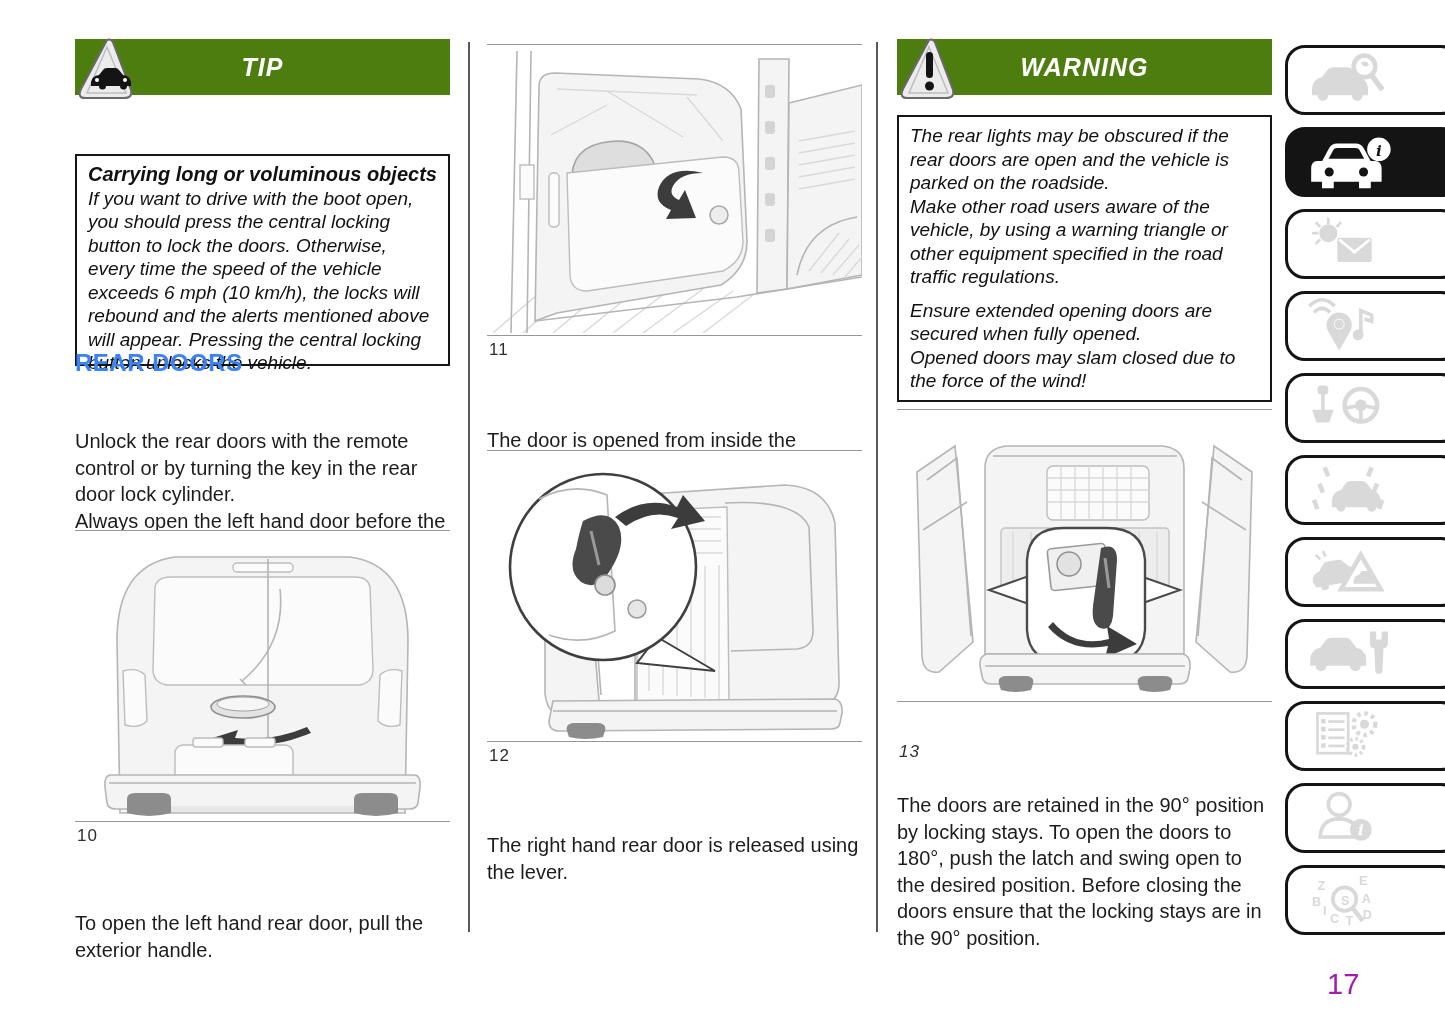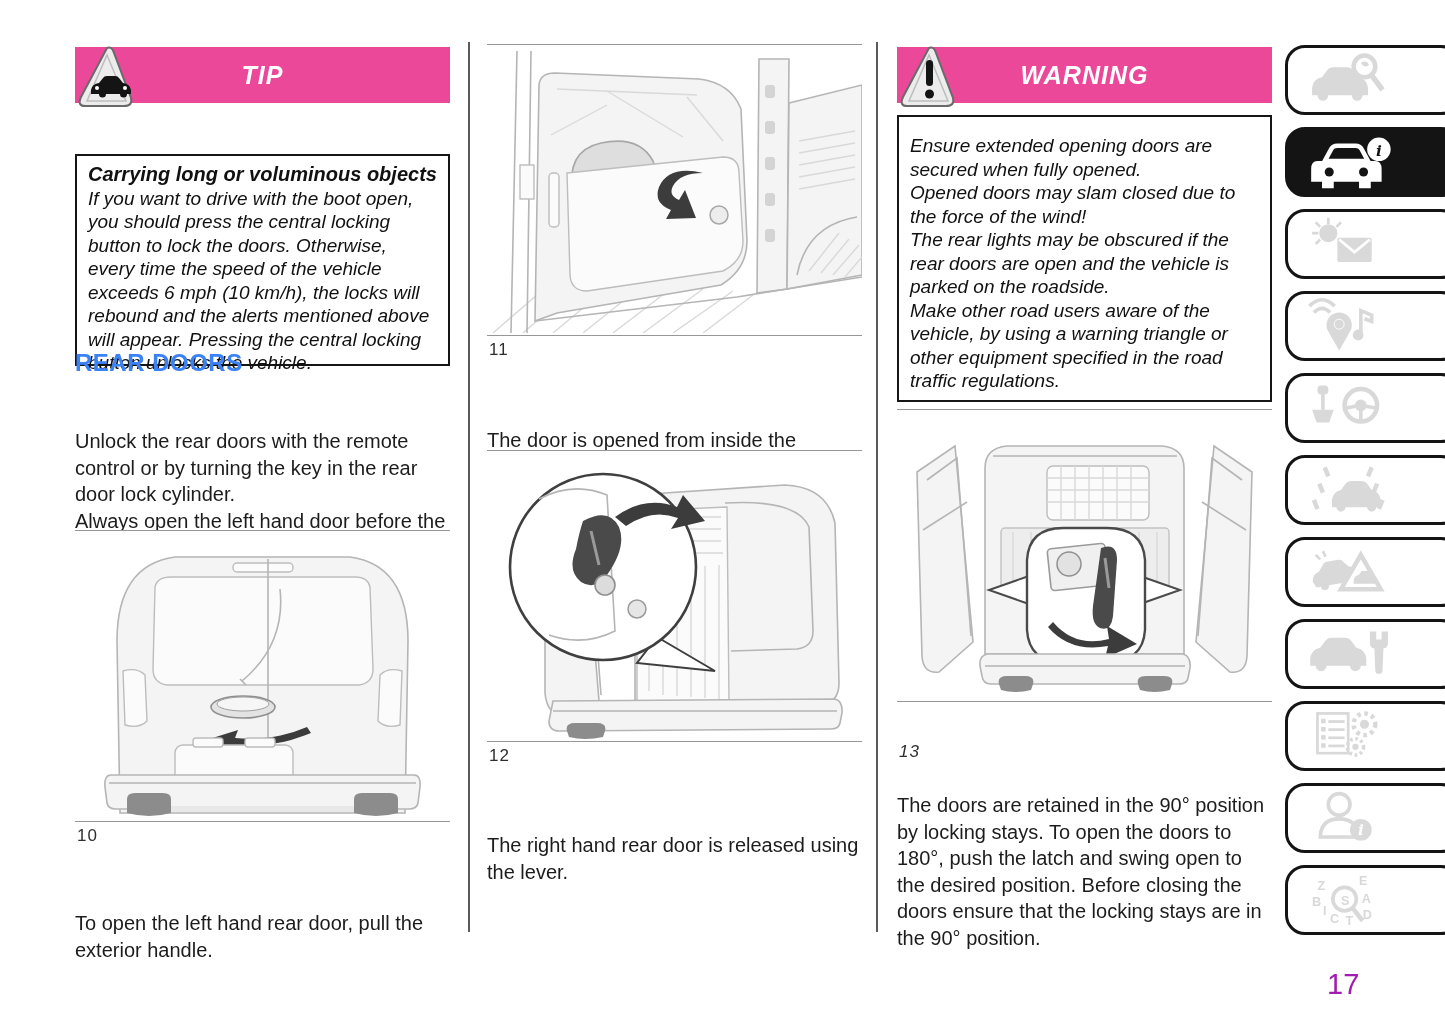--- a/index.html
+++ b/index.html
@@ -7,21 +7,21 @@
     width:1445px;height:1018px;position:relative;background:#fff;
     font-family:"Liberation Sans",sans-serif;color:#1c1c1c;overflow:hidden;
   }
   .col{position:absolute;top:0;}
   #col1{left:75px;width:375px;}
   #col2{left:487px;width:375px;}
   #col3{left:897px;width:375px;}
   .vdivider{position:absolute;top:42px;height:890px;width:2px;background:#5a5a5a;}
   #div1{left:468px;} #div2{left:876px;}
 
-  .note-header{position:absolute;left:0;width:100%;top:47px;height:56px;background:#ec4899;
+  .note-header{position:absolute;left:0;width:100%;top:39px;height:56px;background:#4d7c0f;
     display:flex;align-items:center;justify-content:center;}
   .note-header .nh-title{color:#fff;font-weight:bold;font-style:italic;font-size:25px;letter-spacing:1px;}
   .note-icon{position:absolute;left:1px;top:-3px;width:60px;height:66px;}
 
   .note-box{position:absolute;left:0;width:100%;top:115px;border:2px solid #161616;
     box-sizing:border-box;padding:7px 11px;font-style:italic;font-size:19px;line-height:23.5px;color:#111;}
   .note-box .nb-title{font-weight:bold;font-size:20px;}
   .preline{white-space:pre-line;}
   .warn-p2{margin-top:10px;}
 
@@ -213,24 +213,24 @@
     <svg class="note-icon" viewBox="0 0 60 66">
       <path d="M31,4 Q36,2 38,9 L55,54 Q57,62 48,62 L9,62 Q1,62 5,53 Z" fill="#ececec" stroke="#6a6a6a" stroke-width="2"></path>
       <path d="M31,11 L50,57 L11,57 Z" fill="none" stroke="#bdbdbd" stroke-width="1.5"></path>
       <rect x="28" y="16" width="7" height="26" rx="3.5" fill="#141414"></rect>
       <circle cx="31.5" cy="50" r="4.5" fill="#141414"></circle>
     </svg>
     <span class="nh-title">WARNING</span>
   </div>
 
   <div class="note-box" style="height:287px;">
+    <div class="preline">The rear lights may be obscured if the rear doors are open and the vehicle is parked on the roadside.
+Make other road users aware of the vehicle, by using a warning triangle or other equipment specified in the road traffic regulations.</div>
     <div class="preline warn-p2">Ensure extended opening doors are secured when fully opened.
 Opened doors may slam closed due to the force of the wind!</div>
-    <div class="preline">The rear lights may be obscured if the rear doors are open and the vehicle is parked on the roadside.
-Make other road users aware of the vehicle, by using a warning triangle or other equipment specified in the road traffic regulations.</div>
   </div>
 
   <div class="figure-block" style="top:409px;height:293px;">
     <svg viewBox="0 0 375 288" width="375" height="288">
       <path class="figfill" d="M20,62 L58,36 L76,232 L42,262 Q26,264 25,246 Z"></path>
       <path class="figline" d="M30,70 L60,48 L74,226"></path>
       <path class="figline" d="M26,120 L70,92"></path>
       <path class="figfill" d="M355,62 L317,36 L299,232 L333,262 Q349,264 350,246 Z"></path>
       <path class="figline" d="M345,70 L315,48 L301,226"></path>
       <path class="figline" d="M349,120 L305,92"></path>

